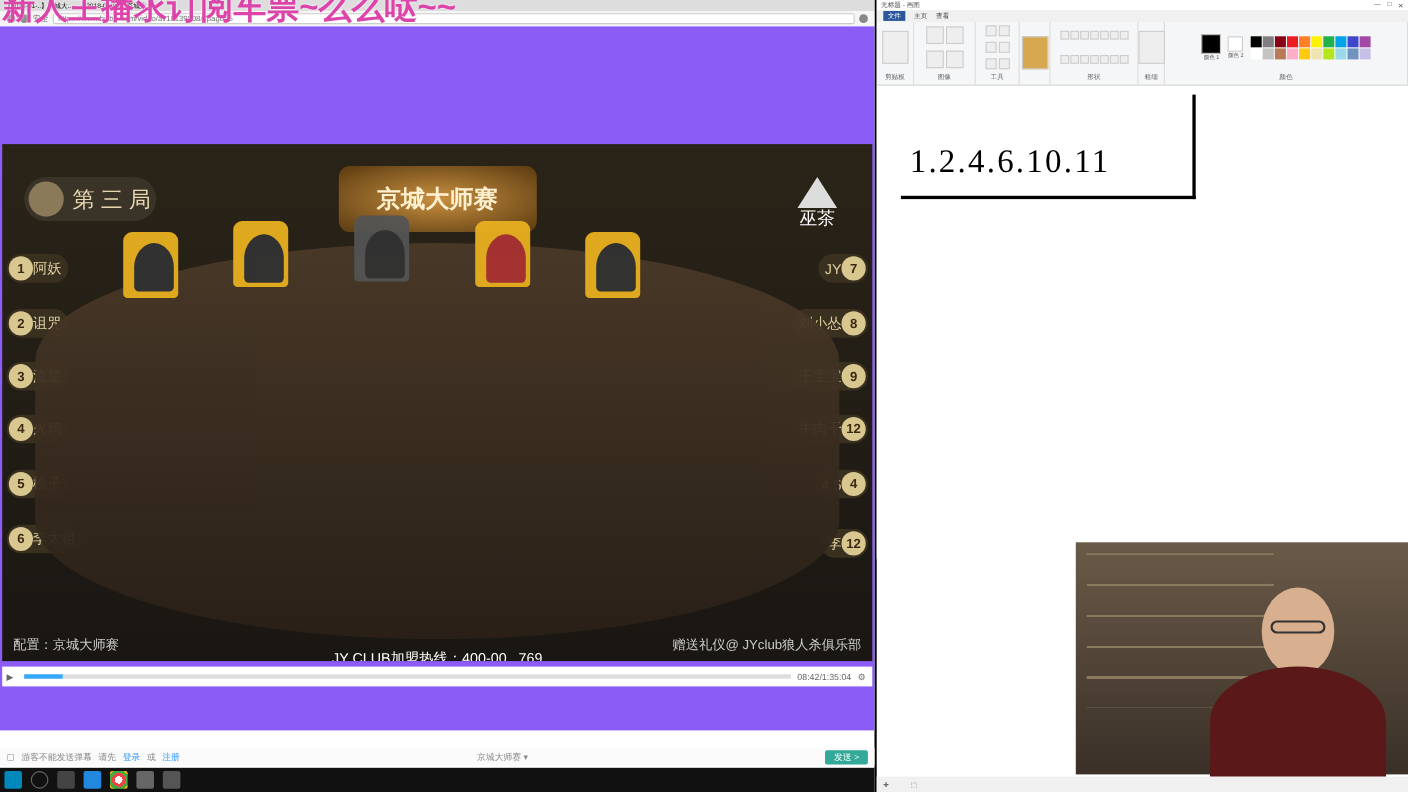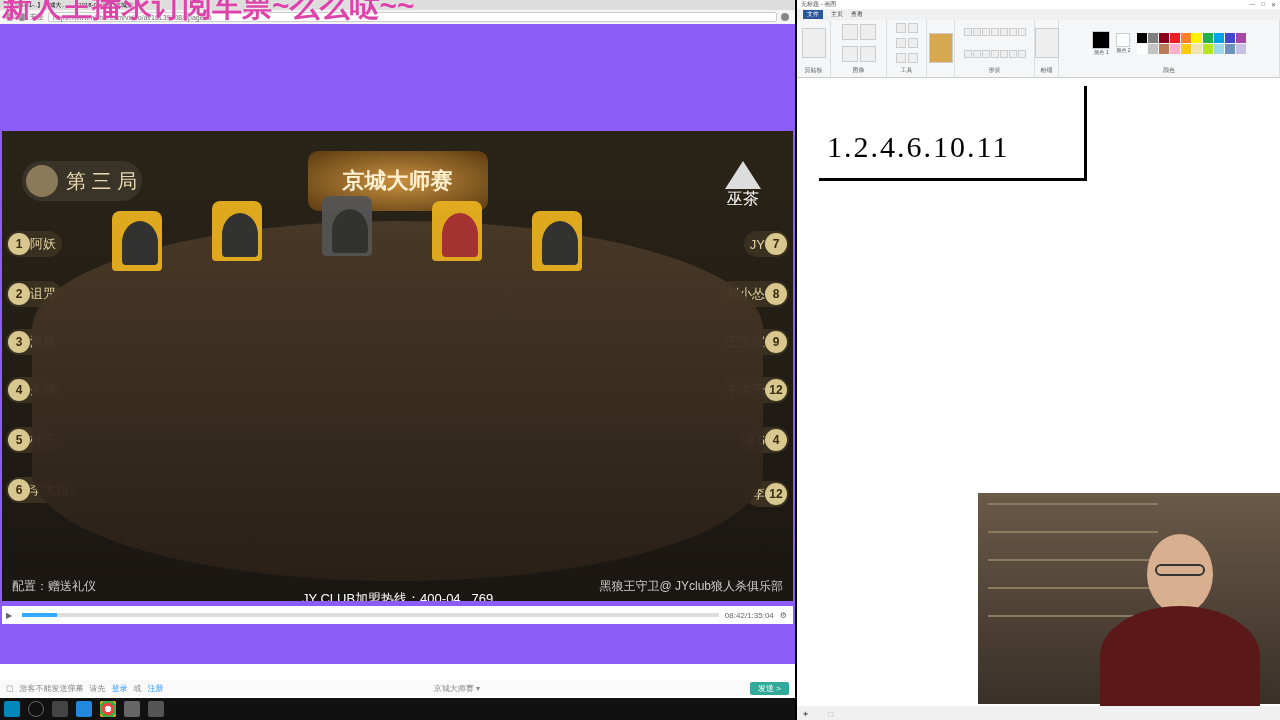--- a/index.html
+++ b/index.html
@@ -157,23 +157,23 @@
         <div class="chair" style="top:-25px;left:290px;background:#555"></div>
         <div class="chair" style="top:-20px;left:400px"></div>
         <div class="chair" style="top:-10px;left:500px"></div>
         <div class="person" style="top:0;left:90px"></div>
         <div class="person" style="top:-8px;left:190px"></div>
         <div class="person" style="top:-12px;left:300px"></div>
         <div class="person" style="top:-8px;left:410px;background:#a33"></div>
         <div class="person" style="top:0;left:510px"></div>
       </div>
 
-      <div class="config-bar">配置：赠送礼仪</div>
-      <div class="weibo-bar">黑狼王守卫@ JYclub狼人杀俱乐部</div>
-      <div class="hotline">JY CLUB加盟热线：400-04...769</div>
+      <div class="config-bar">配置：京城大师赛</div>
+      <div class="weibo-bar">赠送礼仪@ JYclub狼人杀俱乐部</div>
+      <div class="hotline">JY CLUB加盟热线：400-00...769</div>
     </div>
 
     <div class="player-ctrl">
       <span style="padding:0 4px">▶</span>
       <div class="prog">
           <div class="fill"></div>
         </div>
       <span>08:42</span>
       <span> / </span>
       <span>1:35:04</span>

